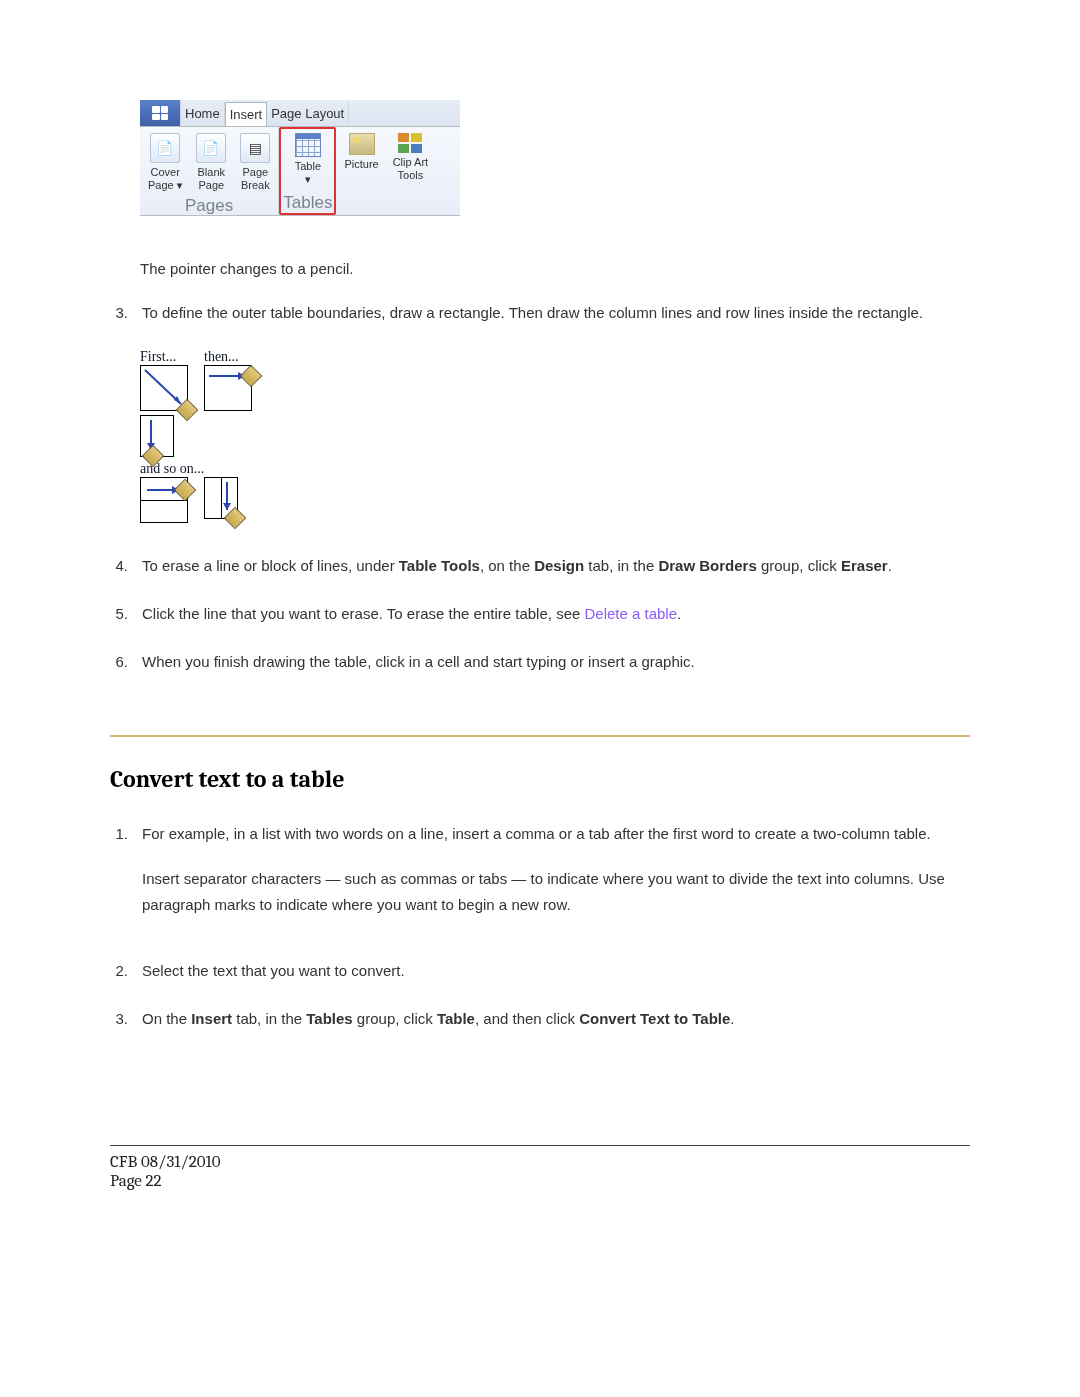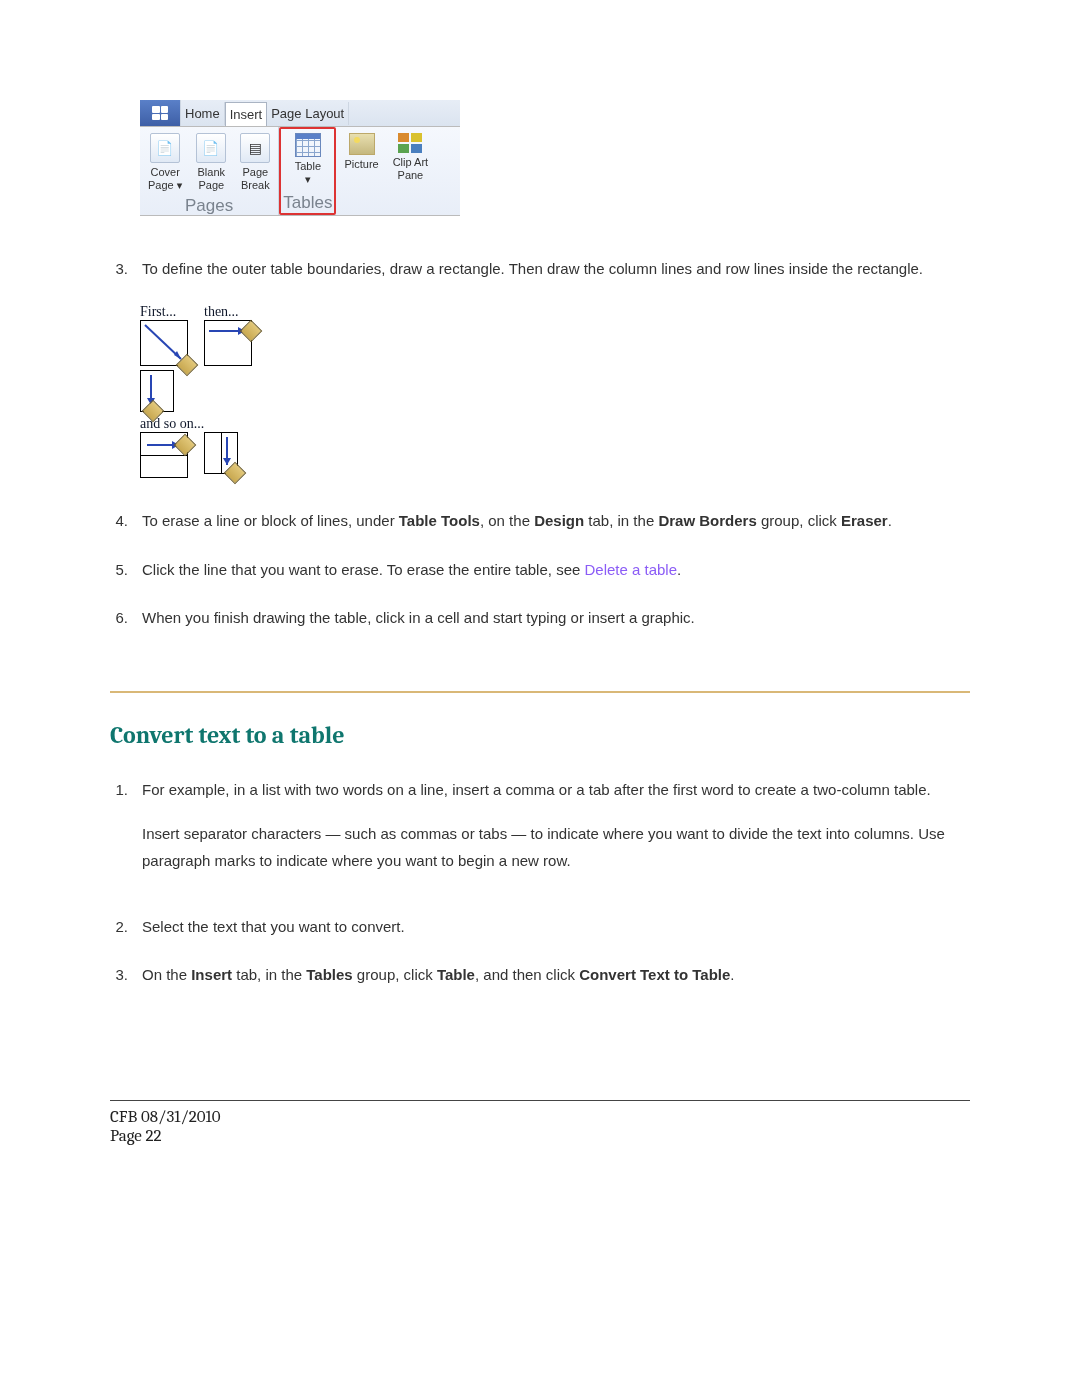--- a/index.html
+++ b/index.html
@@ -233,21 +233,21 @@
     background: linear-gradient(#e2c87a, #c8a850);
     border: 1px solid #6a5a2a;
   }
   hr.section-divider {
     border: none;
     border-top: 2px solid #d9b877;
     margin: 60px 0 28px 0;
   }
   h2.section-heading {
     font-family: Cambria, Georgia, serif;
-    color: #0f766e;
+    color: #000000;
     font-size: 24px;
     font-weight: bold;
     margin: 0 0 28px 0;
   }
   .footer {
     border-top: 1px solid #444;
     margin-top: 112px;
     padding-top: 6px;
     display: flex;
     justify-content: flex-start;
@@ -314,28 +314,29 @@
             <span>Picture</span>
           </div>
           <div class="ribbon-btn">
             <div class="icon-clip">
                 <div></div>
                 <div></div>
                 <div></div>
                 <div></div>
               </div>
             <span style="white-space:pre-line">Clip Art
-Pane</span>
+Tools</span>
           </div>
         </div>
         <div class="group-label">&nbsp;</div>
       </div>
     </div>
   </div>
 
+  <p class="indent">The pointer changes to a pencil.</p>
 
   <ol class="steps">
     <li>
       <div class="num">3.</div>
       <div class="body">To define the outer table boundaries, draw a rectangle. Then draw the column lines and row lines inside the rectangle.</div>
     </li>
   </ol>
 
   <div class="draw-diagram">
     <div class="diag-row">

